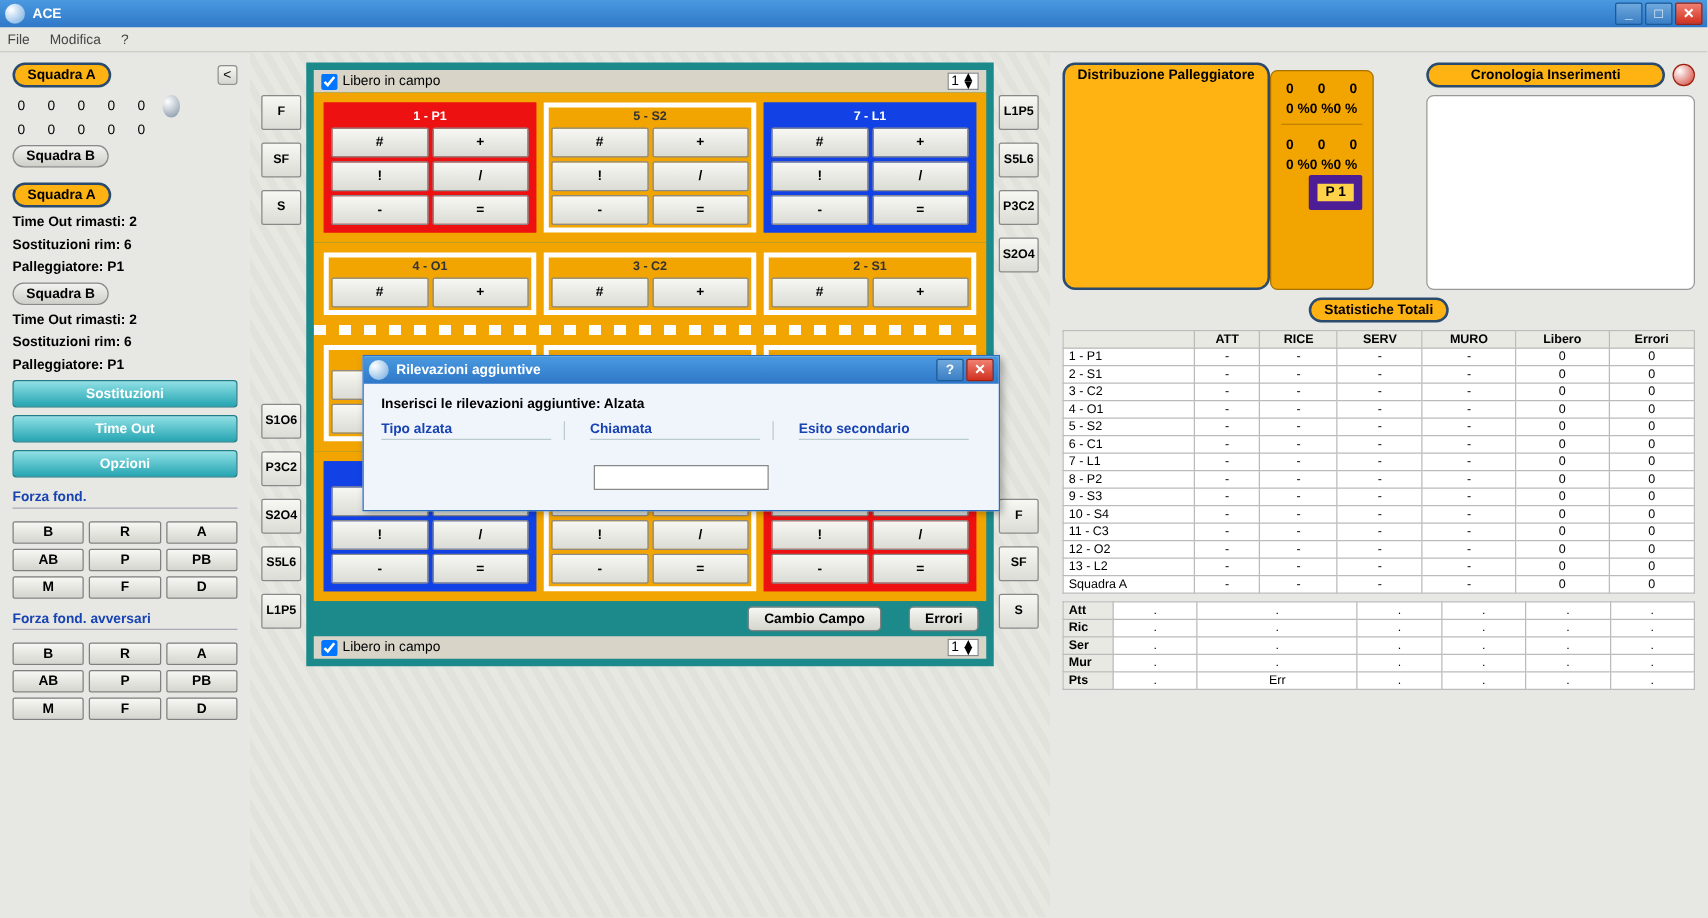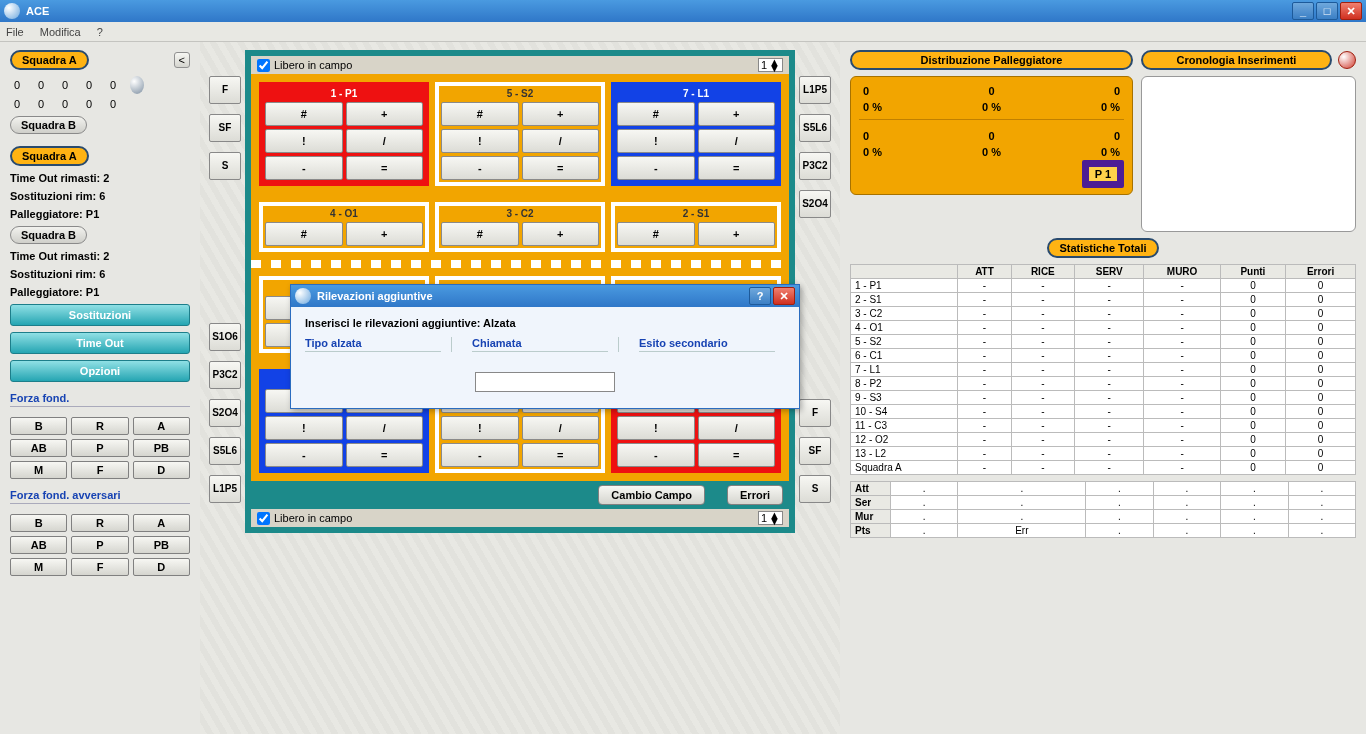--- a/index.html
+++ b/index.html
@@ -73,21 +73,21 @@
 .modal-label { font-weight: bold; margin-bottom: 8px; }
 .modal-cols { display: flex; gap: 20px; }
 .modal-col { flex: 1; border-right: 1px solid #bcc; padding-right: 10px; }
 .modal-col:last-child { border-right: none; }
 .modal-col-title { color: #1743b3; font-weight: bold; border-bottom: 1px solid #bcc; padding-bottom: 2px; }
 .modal-input { width: 140px; height: 20px; border: 1px solid #888; margin: 20px auto 0; display: block; }
 
 
 .rightpanel { flex: 1; padding: 8px 10px; display: flex; flex-direction: column; gap: 6px; overflow: hidden; }
 .rp-top { display: flex; gap: 8px; }
-.rp-distr { flex: 1; display: flex; flex-direction: column; }
+.rp-distr { flex: 1; display: flex; flex-direction: row; }
 .rp-header-btn { background: #ffb313; border: 2px solid #2a4b6e; border-radius: 10px; padding: 2px 10px; font-weight: bold; text-align: center; }
 .distr-box { background: #f2a500; border: 1px solid #a77200; margin-top: 6px; padding: 6px 8px; border-radius: 6px; }
 .distr-row { display: flex; justify-content: space-between; font-weight: bold; padding: 2px 4px; }
 .distr-hr { border-top: 1px solid #c08000; margin: 4px 0 8px; }
 .distr-badge { background: #ffd24a; border: 7px solid #4c1d95; border-radius: 2px; padding: 1px 6px; font-weight: bold; float: right; }
 .rp-log { width: 215px; display: flex; flex-direction: column; }
 .log-header { display: flex; align-items: center; gap: 6px; }
 .log-icon { width: 18px; height: 18px; border-radius: 50%; background: radial-gradient(circle at 30% 30%,#fff,#d03d30); border: 1px solid #a02010; cursor: pointer; }
 .log-box { flex: 1; background: #fff; border: 1px solid #999; border-radius: 6px; margin-top: 6px; min-height: 156px; }
 
@@ -419,21 +419,21 @@
 
     <div class="stats-title"><span class="badge-yellow">Statistiche Totali</span></div>
     <table class="stats-table">
       <thead>
           <tr id="stats-head">
             <th></th>
             <th>ATT</th>
             <th>RICE</th>
             <th>SERV</th>
             <th>MURO</th>
-            <th>Punti</th>
+            <th>Libero</th>
             <th>Errori</th>
           </tr>
         </thead>
       <tbody id="stats-body">
           <tr>
             <td>1 - P1</td>
             <td>-</td>
             <td>-</td>
             <td>-</td>
             <td>-</td>
@@ -557,20 +557,29 @@
             <td>0</td>
             <td>0</td>
           </tr>
         </tbody>
     </table>
 
     <table class="set-stats-table">
       <tbody id="set-body">
           <tr>
             <th>Att</th>
+            <td>.</td>
+            <td>.</td>
+            <td>.</td>
+            <td>.</td>
+            <td>.</td>
+            <td>.</td>
+          </tr>
+          <tr>
+            <th>Ric</th>
             <td>.</td>
             <td>.</td>
             <td>.</td>
             <td>.</td>
             <td>.</td>
             <td>.</td>
           </tr>
           <tr>
             <th>Ser</th>
             <td>.</td>

